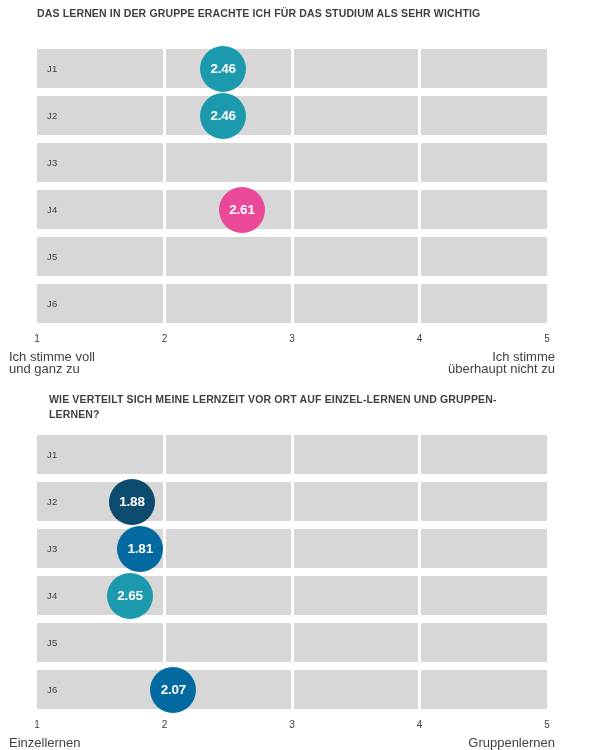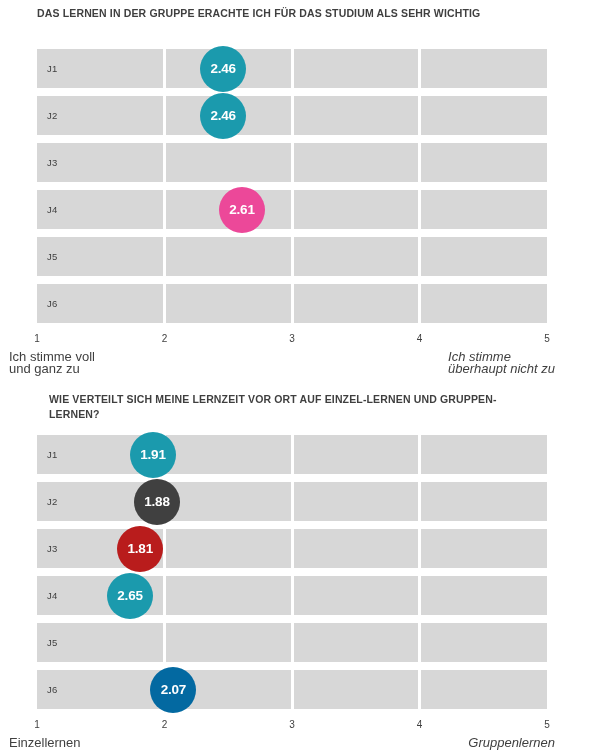--- a/index.html
+++ b/index.html
@@ -114,21 +114,21 @@
   }
   .cap {
     position: absolute;
     top: 20px;
     font-size: 13px;
     line-height: 12px;
     color: #3f3f3f;
     white-space: pre-line;
   }
   .cap-left { left: -28px; text-align: left; }
-  .cap-right { right: -8px; text-align: left; font-style: italic; }
+  .cap-right { right: -8px; text-align: right; }
 </style>
 </head>
 <body>
 
 <div class="page">
 
   <div class="chart-block" id="chart-1">
     <div class="chart-title">DAS LERNEN IN DER GRUPPE ERACHTE ICH FÜR DAS STUDIUM ALS SEHR WICHTIG</div>
     <div class="plot">
         <div class="row" style="top: 0px;">
@@ -193,37 +193,36 @@
   <div class="chart-block" id="chart-2">
     <div class="chart-title">WIE VERTEILT SICH MEINE LERNZEIT VOR ORT AUF EINZEL-LERNEN UND GRUPPEN-
 LERNEN?</div>
     <div class="plot">
         <div class="row" style="top: 0px;">
           <div class="band" style="left: 0px; width: 126px;"></div>
           <div class="band" style="left: 129px; width: 124.5px;"></div>
           <div class="band" style="left: 256.5px; width: 124.5px;"></div>
           <div class="band" style="left: 384px; width: 126px;"></div>
           <div class="row-label">J1</div>
-          <div class="bubble" style="left: 116.025px; background: rgb(27, 154, 173);">1.91</div>
         </div>
         <div class="row" style="top: 47px;">
           <div class="band" style="left: 0px; width: 126px;"></div>
           <div class="band" style="left: 129px; width: 124.5px;"></div>
           <div class="band" style="left: 256.5px; width: 124.5px;"></div>
           <div class="band" style="left: 384px; width: 126px;"></div>
           <div class="row-label">J2</div>
-          <div class="bubble" style="left: 120px; background: #404040;">1.88</div>
+          <div class="bubble" style="left: 95px; background: #0c4a6e;">1.88</div>
         </div>
         <div class="row" style="top: 94px;">
           <div class="band" style="left: 0px; width: 126px;"></div>
           <div class="band" style="left: 129px; width: 124.5px;"></div>
           <div class="band" style="left: 256.5px; width: 124.5px;"></div>
           <div class="band" style="left: 384px; width: 126px;"></div>
           <div class="row-label">J3</div>
-          <div class="bubble" style="left: 103.275px; background: #b91c1c;">1.81</div>
+          <div class="bubble" style="left: 103.275px; background: #0369a1;">1.81</div>
         </div>
         <div class="row" style="top: 141px;">
           <div class="band" style="left: 0px; width: 126px;"></div>
           <div class="band" style="left: 129px; width: 124.5px;"></div>
           <div class="band" style="left: 256.5px; width: 124.5px;"></div>
           <div class="band" style="left: 384px; width: 126px;"></div>
           <div class="row-label">J4</div>
           <div class="bubble" style="left: 93.075px; background: rgb(27, 154, 173);">2.65</div>
         </div>
         <div class="row" style="top: 188px;">

